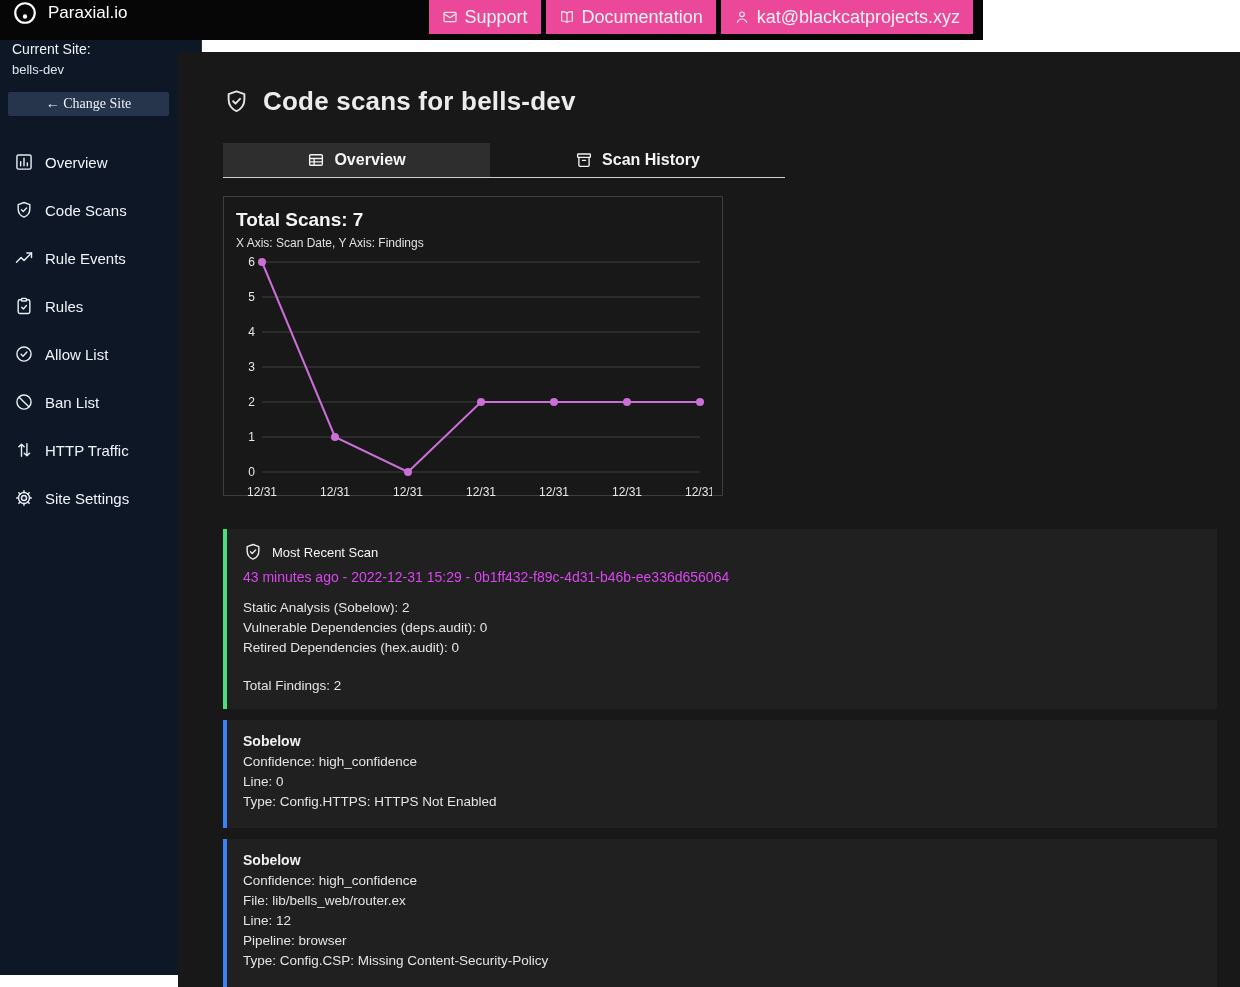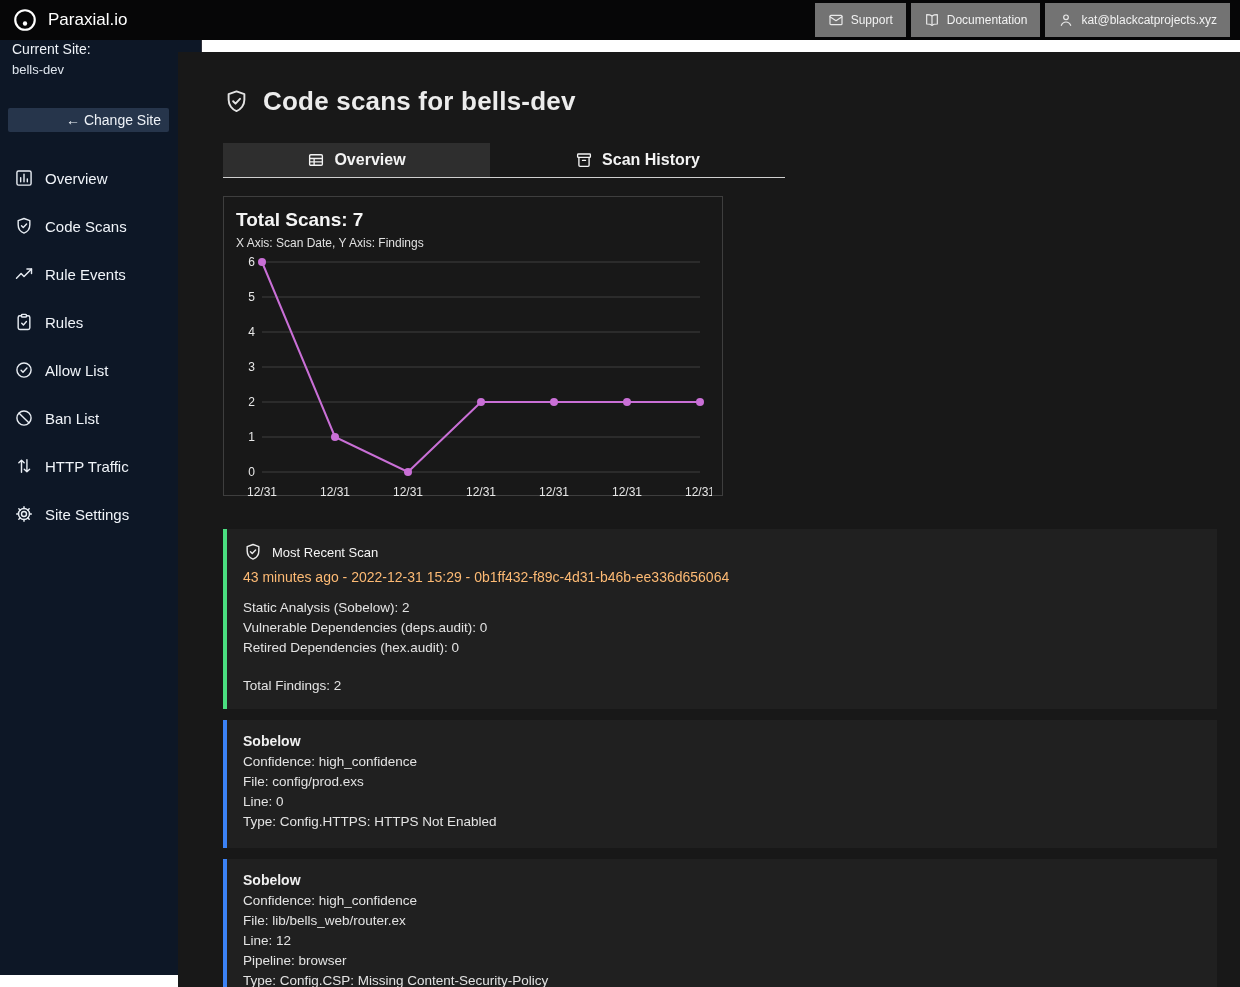--- a/index.html
+++ b/index.html
@@ -1,32 +1,32 @@
 <!DOCTYPE html>
 <html><head>
 <meta charset="utf-8">
 <style>
   *{box-sizing:border-box;margin:0;padding:0}
   html,body{width:1240px;height:987px;font-family:"Liberation Sans",sans-serif;background:#fff}
   .app{position:relative;width:1240px;height:987px;overflow:hidden;background:#fff}
 
   
-  .topbar{position:absolute;top:0;left:0;width:1240px;height:40px;background:#060607;display:flex;align-items:center;padding:0 10px 0 12px;z-index:3}
+  .topbar{position:absolute;top:0;left:0;width:983px;height:40px;background:#060607;display:flex;align-items:flex-start;padding:0 10px 0 12px;z-index:3}
   .brand{display:flex;align-items:center;gap:10px;color:#fff;font-size:17px;font-weight:500}
   .logo{width:26px;height:26px;display:flex}
   .topbar-right{margin-left:auto;display:flex;gap:5px}
-  .topbar-btn{display:flex;align-items:center;gap:7px;background:#737373;color:#f2f2f2;font-size:12px;padding:0 13px;height:34px;border:none;cursor:pointer;font-family:inherit}
+  .topbar-btn{display:flex;align-items:center;gap:7px;background:#ec4899;color:#f2f2f2;font-size:18px;padding:0 13px;height:34px;border:none;cursor:pointer;font-family:inherit}
   .topbar-btn .ticon{width:16px;height:16px;display:flex;color:#e8e8e8}
 
   
   .sidebar{position:absolute;top:40px;left:0;width:202px;height:935px;background:#0d1726;border-right:1px solid #30303a;color:#eef2f7;padding-top:1px}
   .side-strip{position:absolute;left:0;top:975px;width:177px;height:12px;background:#ffffff}
   .current-site-label{font-size:14px;padding:0 12px;margin-bottom:5px;color:#eef2f7}
-  .current-site{font-size:13px;padding:0 12px;color:#dde4ec;margin-bottom:31px}
-  .change-site{display:block;margin:0 8px;background:#26354b;color:#eef2f7;font-size:14px;padding:4px 8px;border:none;border-radius:2px;width:161px;text-align:right;cursor:pointer;font-family:Liberation Sans, sans-serif}
+  .current-site{font-size:13px;padding:0 12px;color:#dde4ec;margin-bottom:15px}
+  .change-site{display:block;margin:0 8px;background:#26354b;color:#eef2f7;font-size:14px;padding:4px 8px;border:none;border-radius:2px;width:161px;text-align:center;cursor:pointer;font-family:Liberation Serif, serif}
   .nav{margin-top:22px}
   .nav-item{display:flex;align-items:center;gap:11px;height:48px;padding:0 14px;font-size:15px;color:#f0f4f9;cursor:pointer}
   .nav-icon{width:20px;height:20px;display:flex;color:#e8edf3;flex:0 0 20px}
 
   
   .main{position:absolute;top:52px;left:178px;width:1062px;height:947px;background:#181818;padding:34px 23px 0 45px;color:#ececec;overflow:hidden}
   .page-title-row{display:flex;align-items:center;gap:13px}
   .title-icon{width:27px;height:27px;display:flex;color:#e3e3e3}
   .page-title{font-size:26px;font-weight:700;color:#ececec;letter-spacing:.2px}
 
@@ -39,21 +39,21 @@
   .chart-card{margin-top:18px;width:500px;height:300px;border:1px solid #3e3e3e;padding:12px 10px 0 12px;background:#181818}
   .chart-title{font-size:19px;font-weight:700;color:#f5f5f5}
   .chart-subtitle{font-size:12px;color:#e0e0e0;margin-top:5px}
   .chart-svg{margin-top:4px;display:block}
 
   .card{width:994px;background:#202020;border-left:4px solid #555;padding:13px 16px 16px}
   .recent-card{margin-top:33px}
   .recent-head{display:flex;align-items:center;gap:9px}
   .recent-icon{width:20px;height:20px;display:flex;color:#ededed}
   .recent-title{font-size:13px;font-weight:400;color:#f5f5f5}
-  .recent-meta{font-size:14px;color:#fdba74;margin:7px 0 13px}
+  .recent-meta{font-size:14px;color:#d946ef;margin:7px 0 13px}
   .detail-line{font-size:13.5px;color:#e3e3e3;line-height:20px}
   .recent-total{margin-top:20px;font-size:13.5px;color:#e3e3e3}
   .finding-card{margin-top:11px}
   .finding-tool{font-size:14px;font-weight:700;color:#f0f0f0;margin-bottom:3px}
 </style>
 </head>
 <body>
 
 <div class="app">
 
@@ -265,21 +265,20 @@
       <div class="recent-meta">43 minutes ago - 2022-12-31 15:29 - 0b1ff432-f89c-4d31-b46b-ee336d656064</div>
       <div class="detail-line">Static Analysis (Sobelow): 2</div>
       <div class="detail-line">Vulnerable Dependencies (deps.audit): 0</div>
       <div class="detail-line">Retired Dependencies (hex.audit): 0</div>
       <div class="recent-total">Total Findings: 2</div>
     </section>
 
     <section class="card finding-card" style="border-left-color: rgb(59, 130, 246);">
       <div class="finding-tool">Sobelow</div>
       <div class="detail-line">Confidence: high_confidence</div>
-      <div class="detail-line">File: config/prod.exs</div>
       <div class="detail-line">Line: 0</div>
       <div class="detail-line">Type: Config.HTTPS: HTTPS Not Enabled</div>
     </section>
 
     <section class="card finding-card" style="border-left-color: rgb(59, 130, 246);">
       <div class="finding-tool">Sobelow</div>
       <div class="detail-line">Confidence: high_confidence</div>
       <div class="detail-line">File: lib/bells_web/router.ex</div>
       <div class="detail-line">Line: 12</div>
       <div class="detail-line">Pipeline: browser</div>

